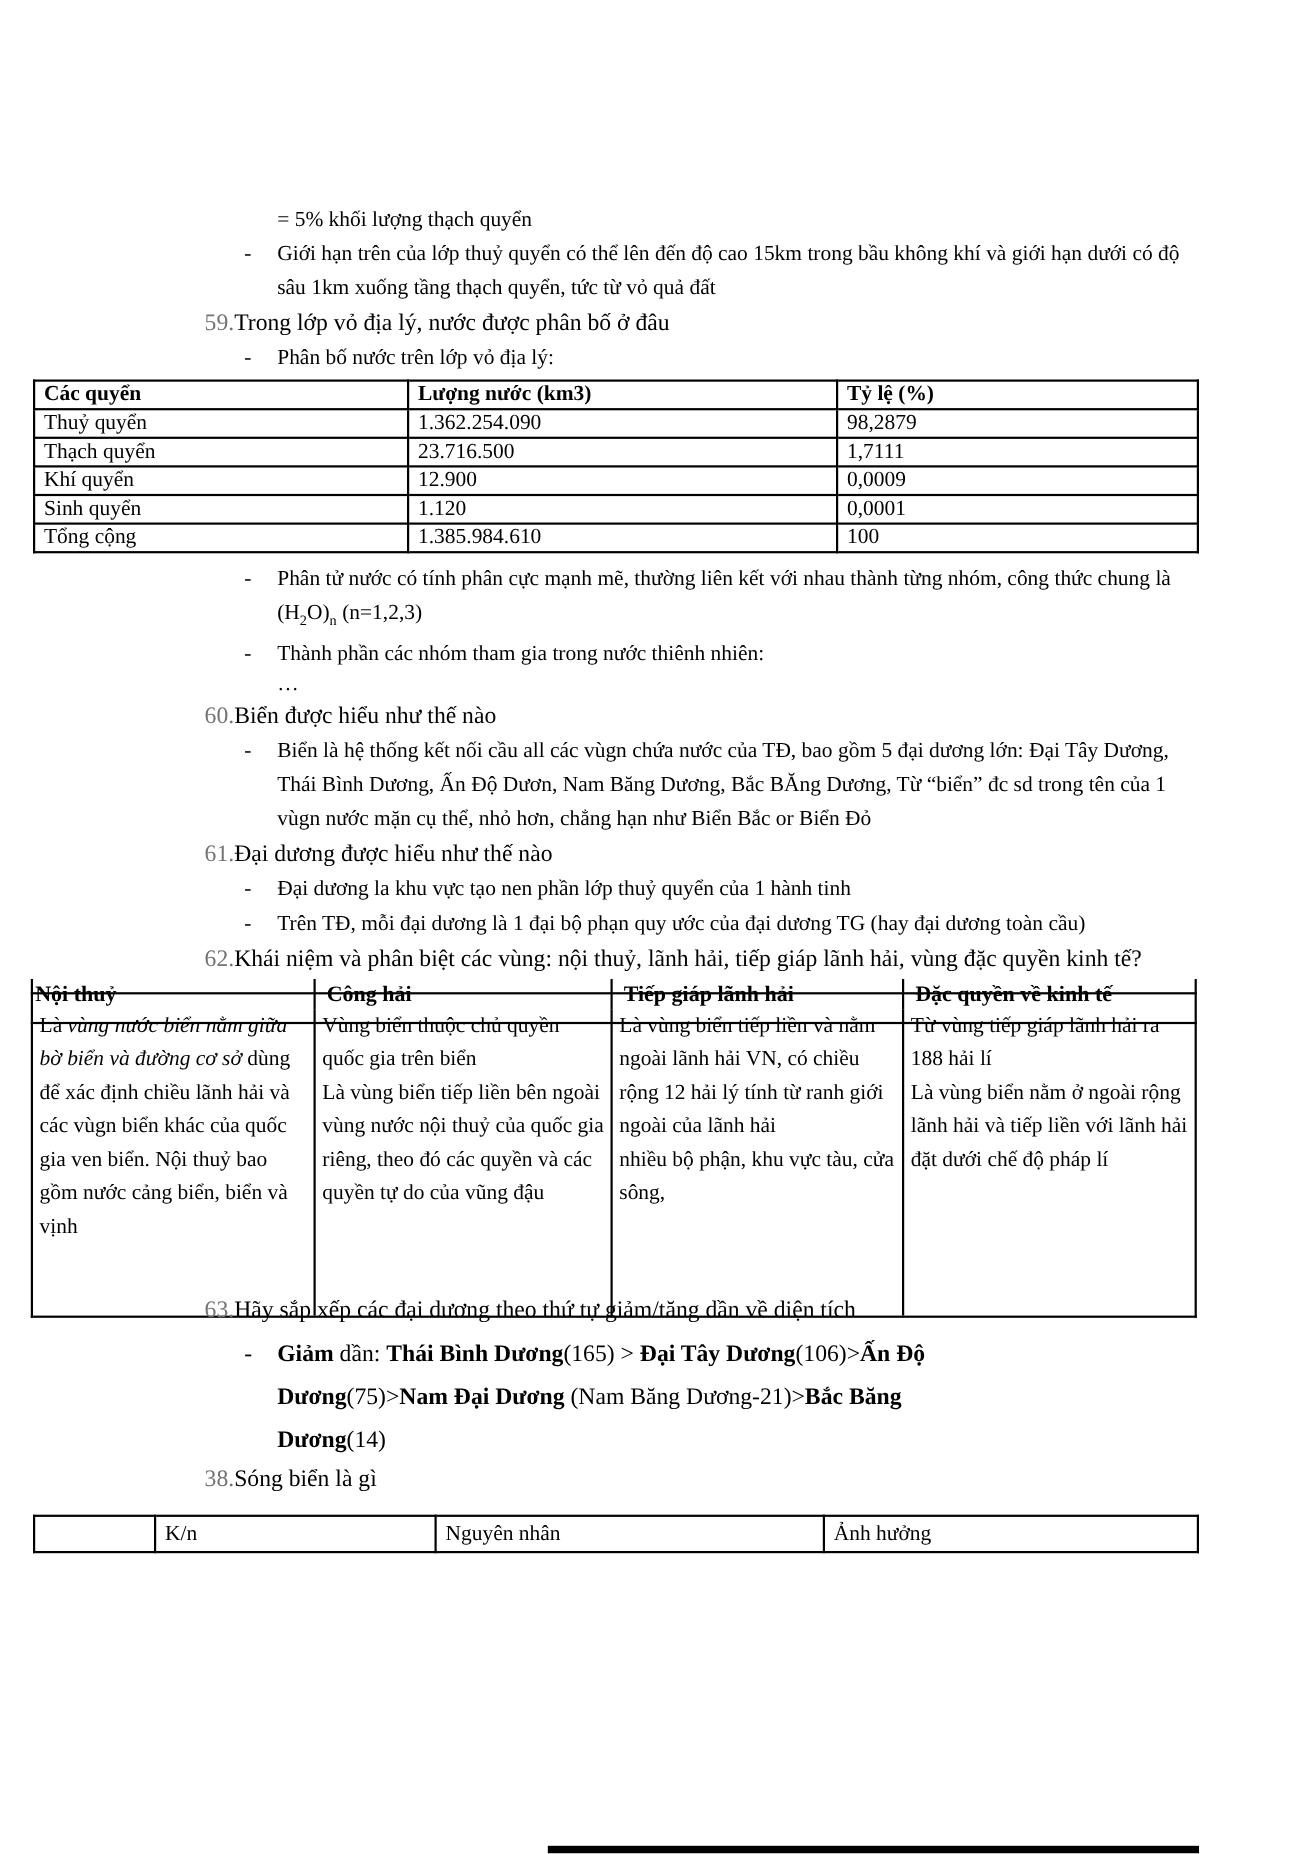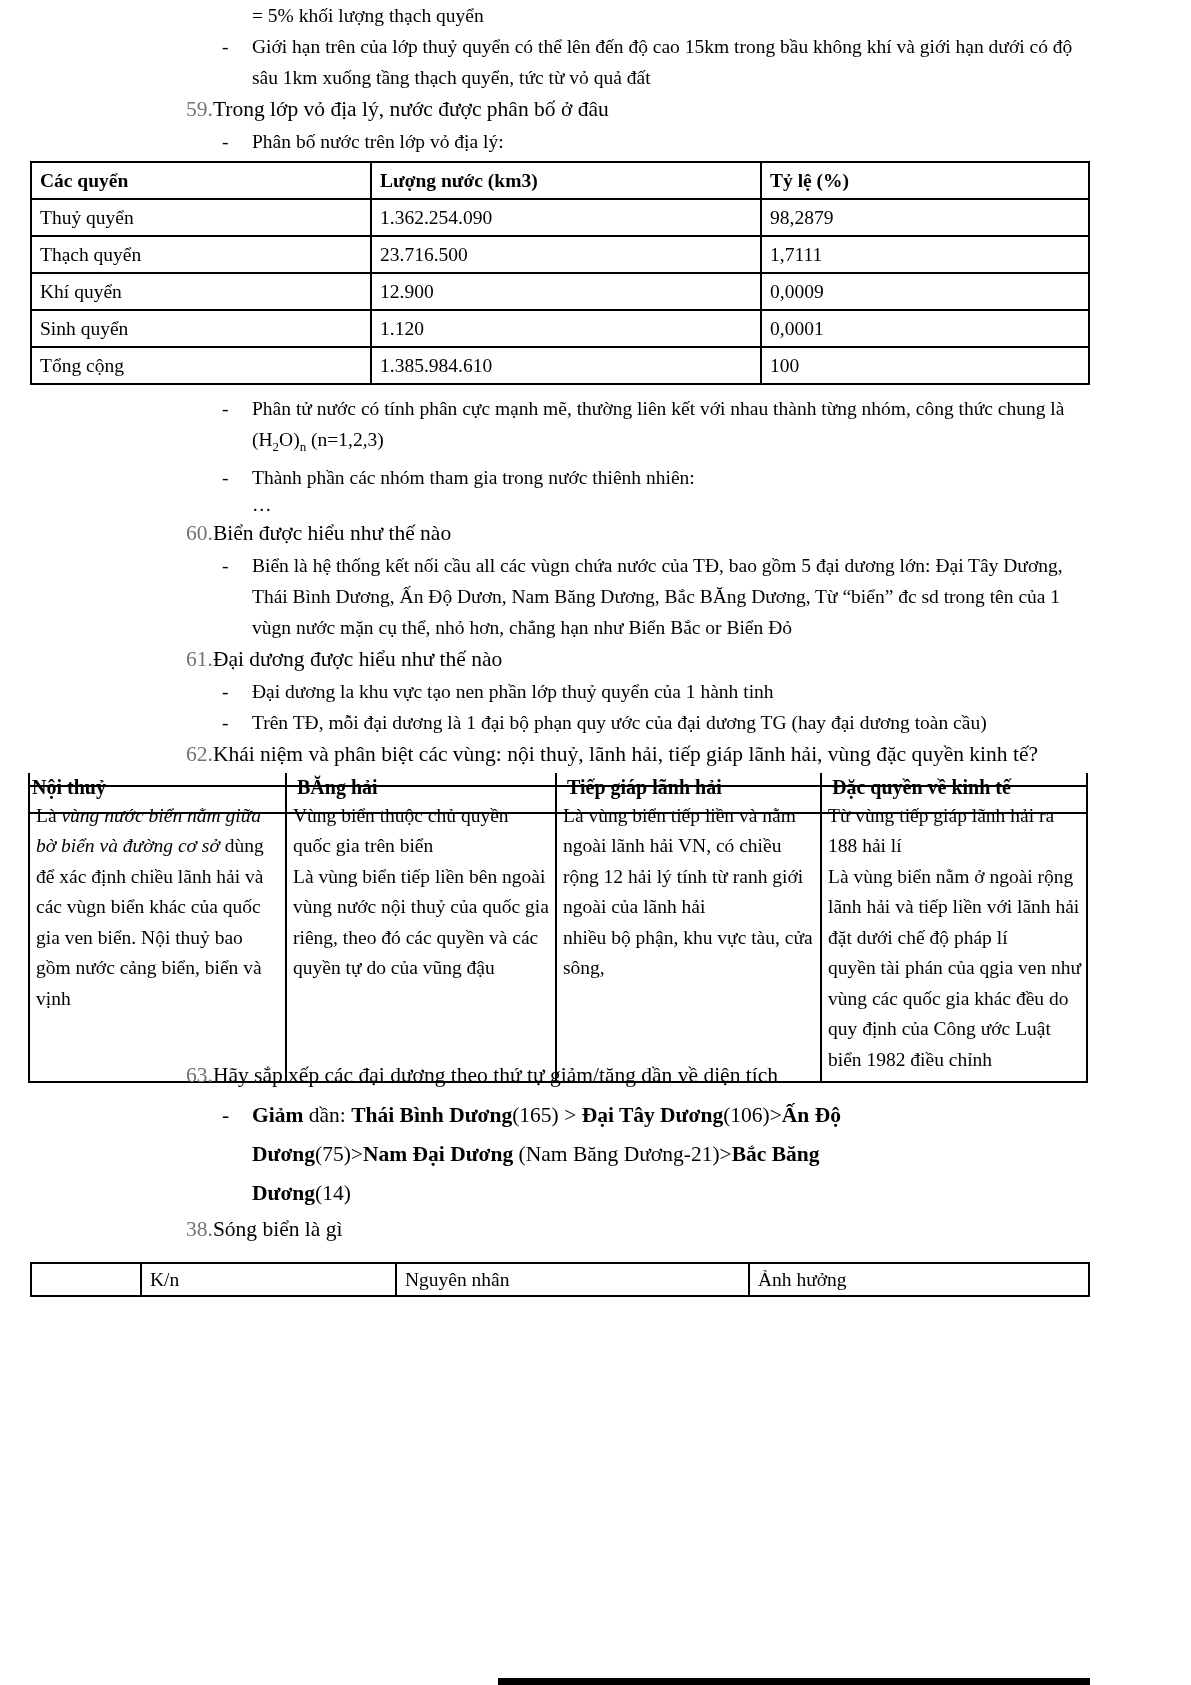--- a/index.html
+++ b/index.html
@@ -1,33 +1,33 @@
 <!DOCTYPE html>
 <html><head>
 <meta charset="utf-8">
 <style>
   * { box-sizing: border-box; }
   body { margin: 0; background: #ffffff; }
   .page {
     width: 1191px; height: 1685px; background: #ffffff; position: relative; overflow: hidden;
     font-family: "Liberation Serif", "DejaVu Serif", serif; color: #000; font-size: 19.5px; line-height: 31px;
   }
-  .content { }
+  .content { padding-top: 184px; }
   .line-indent { margin-left: 252px; }
   .bullet { display: flex; margin-left: 222px; }
   .bullet .dash { flex: 0 0 30px; }
   .bullet .txt { width: 840px; }
   sub { font-size: 13px; }
   .qheading { display: flex; margin-left: 186px; font-size: 21.5px; line-height: 33px; }
   .qheading .num { color: #737373; white-space: pre; }
   .qheading .htitle { color: #000000; max-width: 840px; }
   .ellipsis-line { margin-left: 252px; line-height: 24px; }
 
   .table1 { border-collapse: collapse; margin: 4px 0 0 30px; table-layout: fixed; width: 1058px; }
-  .table1 th, .table1 td { border: 2px solid #000; padding: 0 8px; height: 37px; line-height: 24px;
+  .table1 th, .table1 td { border: 2px solid #000; padding: 0 8px; height: 26px; line-height: 24px;
     text-align: left; font-size: 19.5px; vertical-align: middle; font-weight: normal; }
   .table1 th { font-weight: 700; }
   .mt8 { margin-top: 8px; }
 
   .table2 { position: relative; width: 1060px; margin: 2px 0 0 28px; display: grid;
     grid-template-columns: 255px 270px 265px 270px;
     border-left: 2px solid #000; border-right: 2px solid #000; border-bottom: 2px solid #000; }
   .table2 .hcell { font-weight: 700; font-size: 20px; height: 28px; line-height: 28px; padding: 0 4px 0 10px; }
   .table2 .hcell.first { padding-left: 2px; }
   .table2 .bcell { min-height: 278px; padding: 0 6px 6px 6px; line-height: 30.5px; font-size: 19.5px; }
@@ -151,40 +151,39 @@
     <div class="qheading">
       <span class="num">62.</span>
       <span class="htitle">Khái niệm và phân biệt các vùng: nội thuỷ, lãnh hải, tiếp giáp lãnh hải, vùng đặc quyền kinh tế?</span>
     </div>
 
     <div class="table2">
       <div class="t2line l1"></div>
       <div class="t2line l2"></div>
 
       <div class="hcell first">Nội thuỷ</div>
-      <div class="hcell vb">BĂng hải</div>
+      <div class="hcell vb">Công hải</div>
       <div class="hcell vb">Tiếp giáp lãnh hải</div>
       <div class="hcell vb">Đặc quyền về kinh tế</div>
 
       <div class="bcell">
         <span>Là </span><i>vùng nước biển nằm giữa bờ biển và đường cơ sở</i><span> dùng để xác định chiều lãnh hải và các vùgn biển khác của quốc gia ven biển. Nội thuỷ bao gồm nước cảng biển, biển và vịnh</span>
       </div>
       <div class="bcell vb">
         <p>Vùng biển thuộc chủ quyền quốc gia trên biển</p>
         <p>Là vùng biển tiếp liền bên ngoài vùng nước nội thuỷ của quốc gia</p>
         <p>riêng, theo đó các quyền và các quyền tự do của vũng đậu</p>
       </div>
       <div class="bcell vb">
         <p>Là vùng biển tiếp liền và nằm ngoài lãnh hải VN, có chiều rộng 12 hải lý tính từ ranh giới ngoài của lãnh hải</p>
         <p>nhiều bộ phận, khu vực tàu, cửa sông,</p>
       </div>
       <div class="bcell vb">
         <p>Từ vùng tiếp giáp lãnh hải ra 188 hải lí</p>
         <p>Là vùng biển nằm ở ngoài rộng lãnh hải và tiếp liền với lãnh hải đặt dưới chế độ pháp lí</p>
-        <p>quyền tài phán của qgia ven như vùng các quốc gia khác đều do quy định của Công ước Luật biển 1982 điều chỉnh</p>
       </div>
     </div>
 
     <div class="qheading q63-heading">
       <span class="num">63.</span>
       <span class="htitle">Hãy sắp xếp các đại dương theo thứ tự giảm/tăng dần về diện tích</span>
     </div>
 
     <div class="answer63">
       <span class="dash">-</span>

